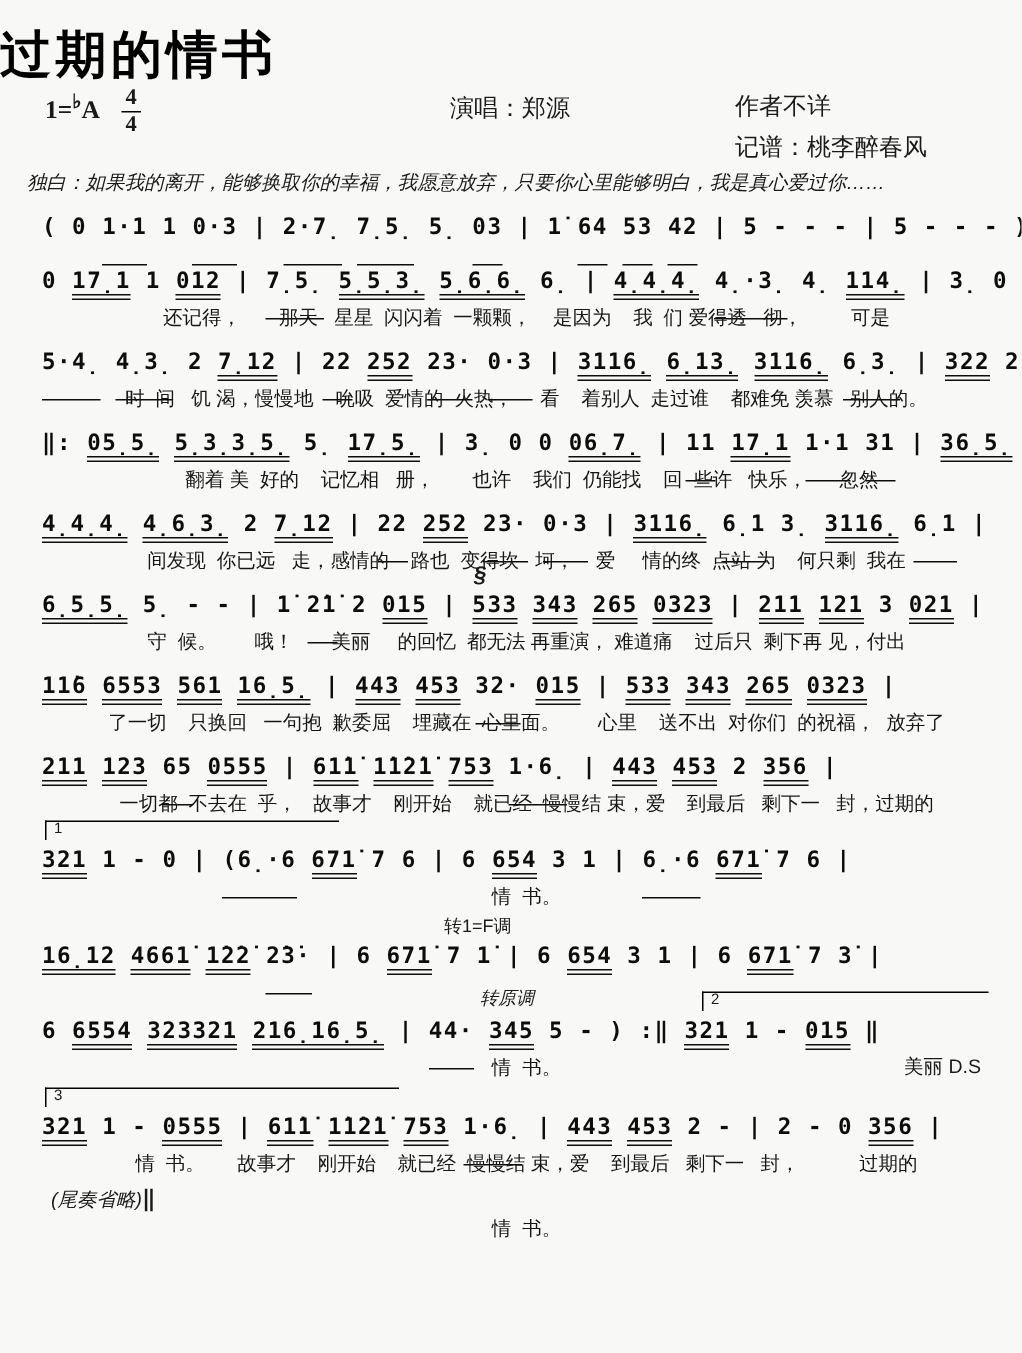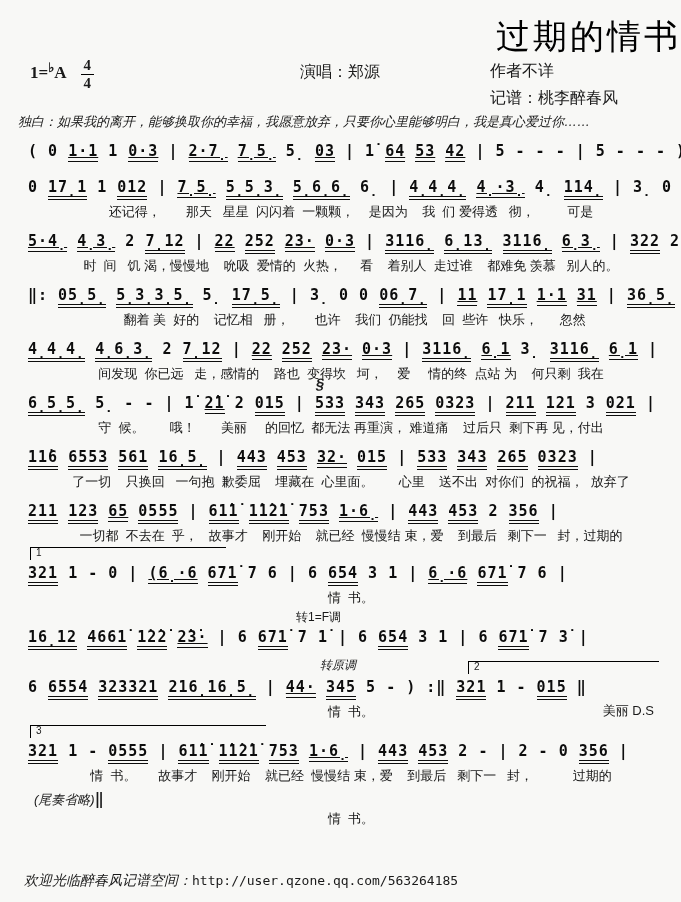--- a/index.html
+++ b/index.html
@@ -1,43 +1,43 @@
 <!DOCTYPE html>
 <html><head>
 <meta charset="utf-8">
 <style>
   html,body { margin:0; padding:0; background:#f7f7f5; }
   body { width:681px; height:902px; overflow:hidden; color:#1a1a1a;
          font-family:"Liberation Sans", sans-serif; }
   .sheet { position:relative; width:681px; height:902px; background:#f8f8f6; }
 
   
-  .title { position:absolute; top:14px; left:0; width:100%; text-align:right;
-           font-size:34px; font-weight:normal; letter-spacing:3px; color:#000; }
+  .title { position:absolute; top:14px; left:0; width:100%; text-align:left;
+           font-size:34px; font-weight:bold; letter-spacing:3px; color:#000; }
   .keyline { position:absolute; top:58px; left:30px; font-size:17px;
              font-family:Liberation Serif, serif; font-weight:bold; }
   .flat { font-size:13px; vertical-align:super; }
   .timesig { display:inline-block; vertical-align:middle; margin-left:14px;
              text-align:center; line-height:1; font-size:15px; font-weight:bold; }
   .timesig .top { display:block; border-bottom:1.5px solid #000; padding:0 3px 1px; }
   .timesig .bot { display:block; padding-top:1px; }
   .singer  { position:absolute; top:62px; left:300px; font-size:16px; }
   .author  { position:absolute; top:61px; left:490px; font-size:16px; }
   .transcriber { position:absolute; top:88px; left:490px; font-size:16px; }
   .monologue { position:absolute; top:113px; left:18px; width:650px;
                font-size:13px; font-style:italic; }
 
   
   .score { position:absolute; top:136px; left:28px; width:640px; }
   .system { position:relative; margin-bottom:6px; }
   .notes-row { display:flex; align-items:baseline; }
   .notes { font-family:"DejaVu Sans Mono", monospace; font-weight:bold;
            font-size:15px; line-height:30px; letter-spacing:1px;
            white-space:pre; color:#0d0d0d; }
-  .notes span.b1 { border-bottom:1.5px solid #0d0d0d; padding-bottom:1px;text-decoration:underline; }
+  .notes span.b1 { border-bottom:1.5px solid #0d0d0d; padding-bottom:16px; }
   .notes span.b2 { border-bottom:4px double #0d0d0d; padding-bottom:0px; }
   .lyrics { font-size:13px; line-height:17px; white-space:pre;
             margin-top:1px; margin-left:6px; color:#161616;text-align:center; }
   .lyrics:empty { display:none; }
   .tail { font-size:13px; font-style:italic; margin-left:6px; }
   .tail-bar { font-family:"DejaVu Sans Mono", monospace; font-weight:bold; font-size:15px; }
 
   .volta { position:absolute; top:-11px; height:12px;
            border-top:1.5px solid #000; border-left:1.5px solid #000;
            font-size:10px; line-height:10px; padding-left:5px; }
@@ -167,15 +167,14 @@
     <div class="system">
       <div class="notes-row">
         <span class="tail">(尾奏省略)</span>
         <span class="tail-bar">‖</span>
       </div>
       <div class="lyrics">情  书。</div>
     </div>
 
   </div>
 
-  <div class="footer"><span>欢迎光临醉春风记谱空间：</span><span class="url">http://user.qzone.qq.com/563264185</span></div>
 
 </div>
 
 </body></html>

